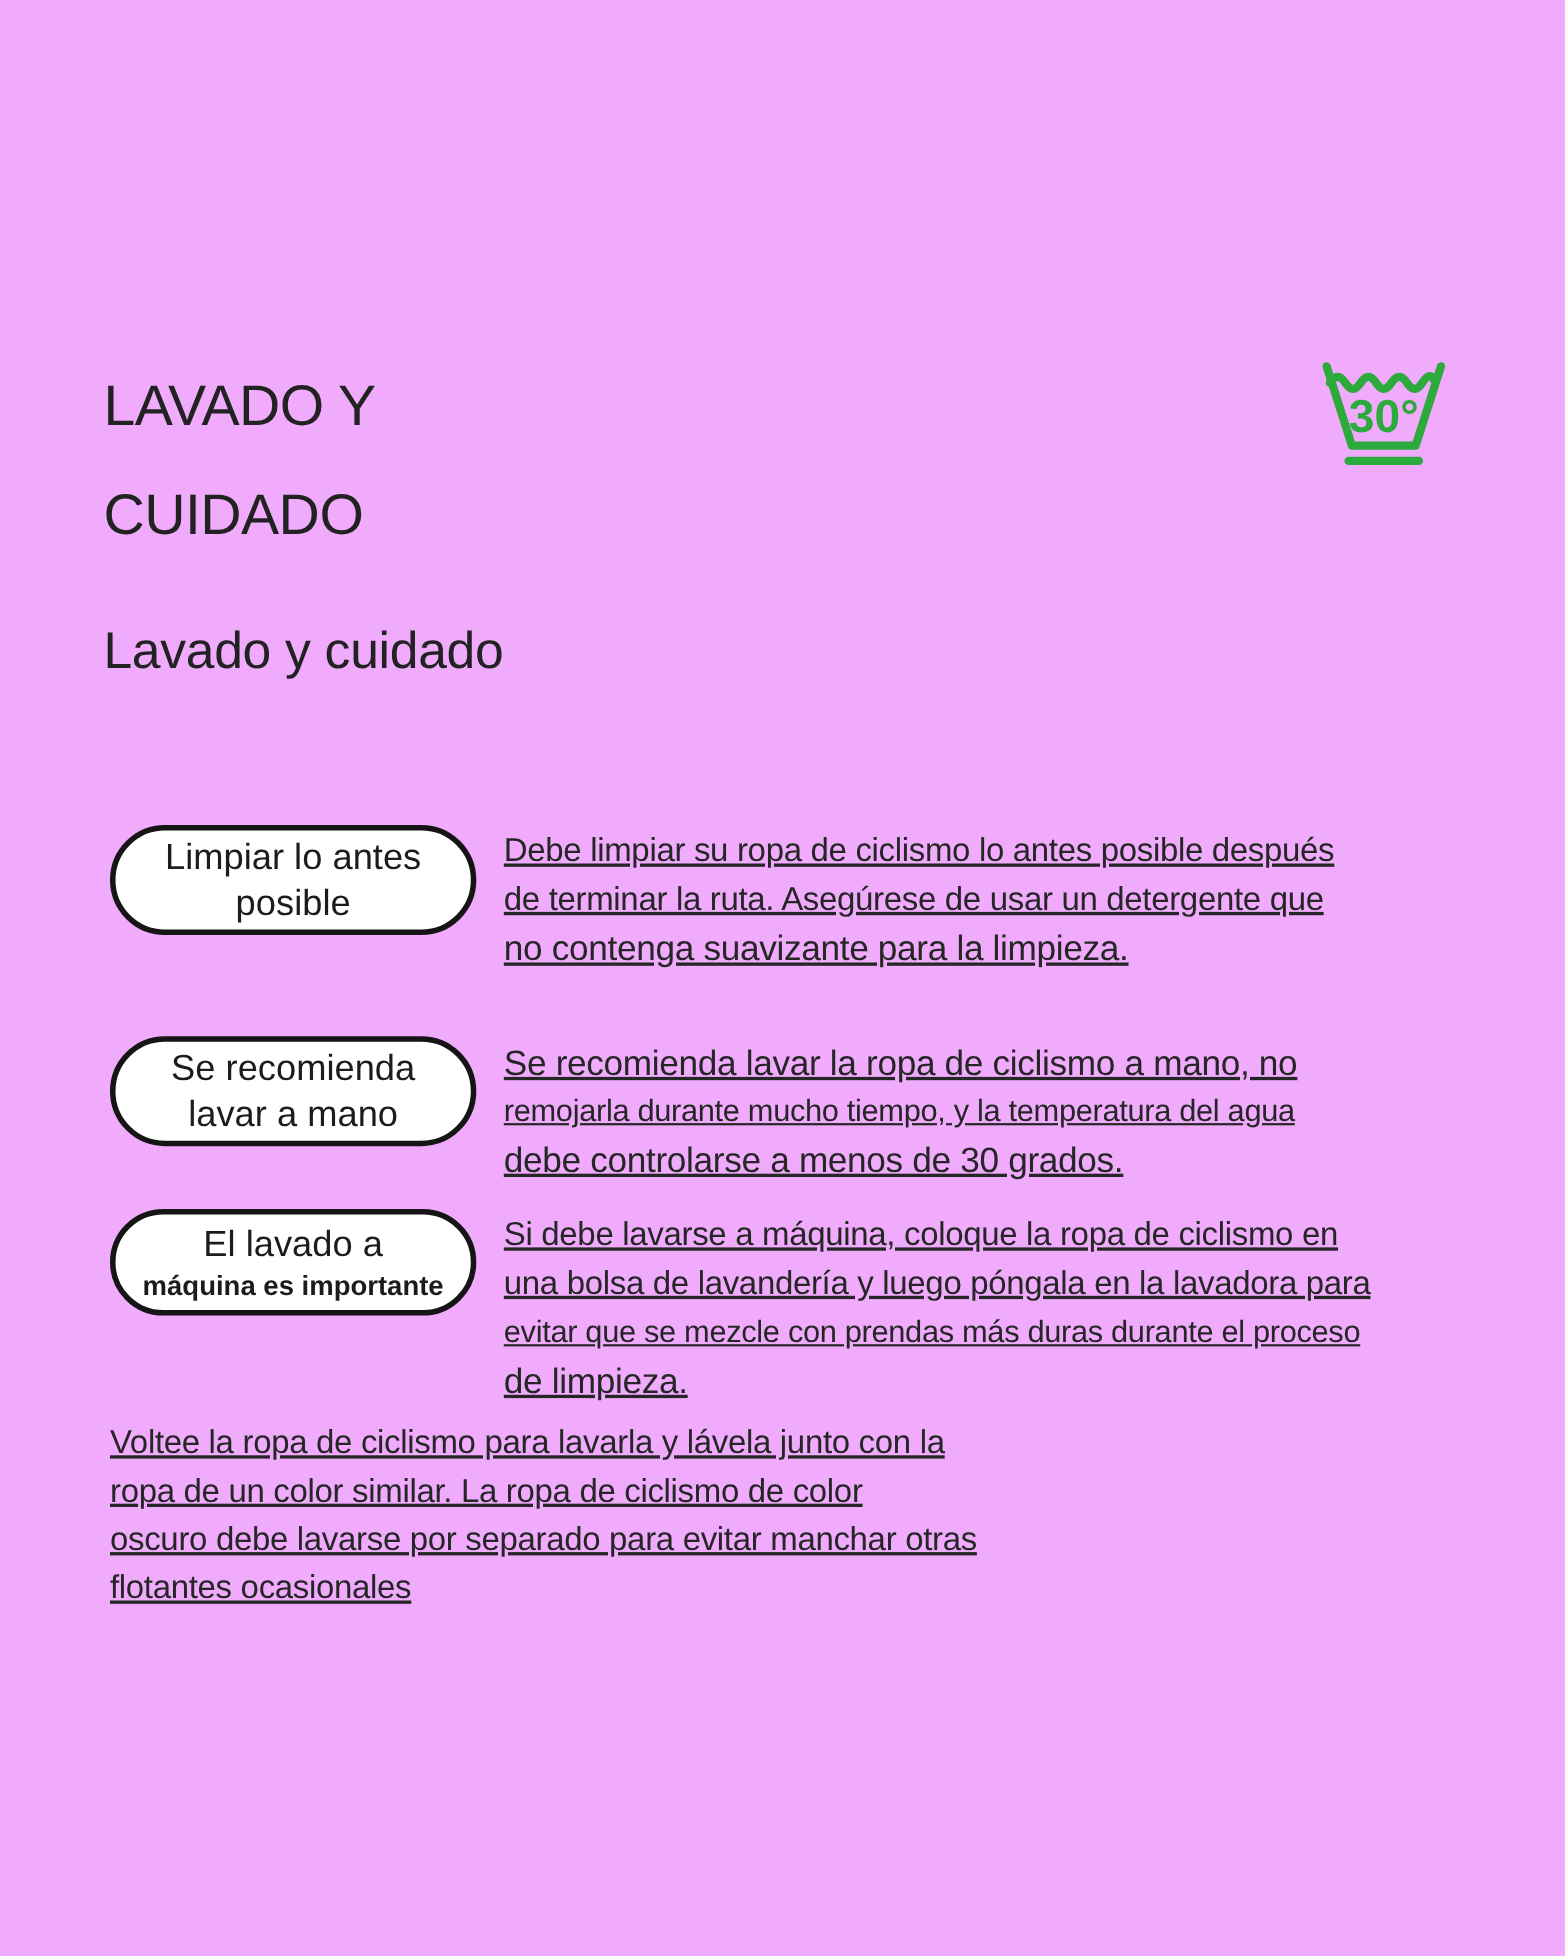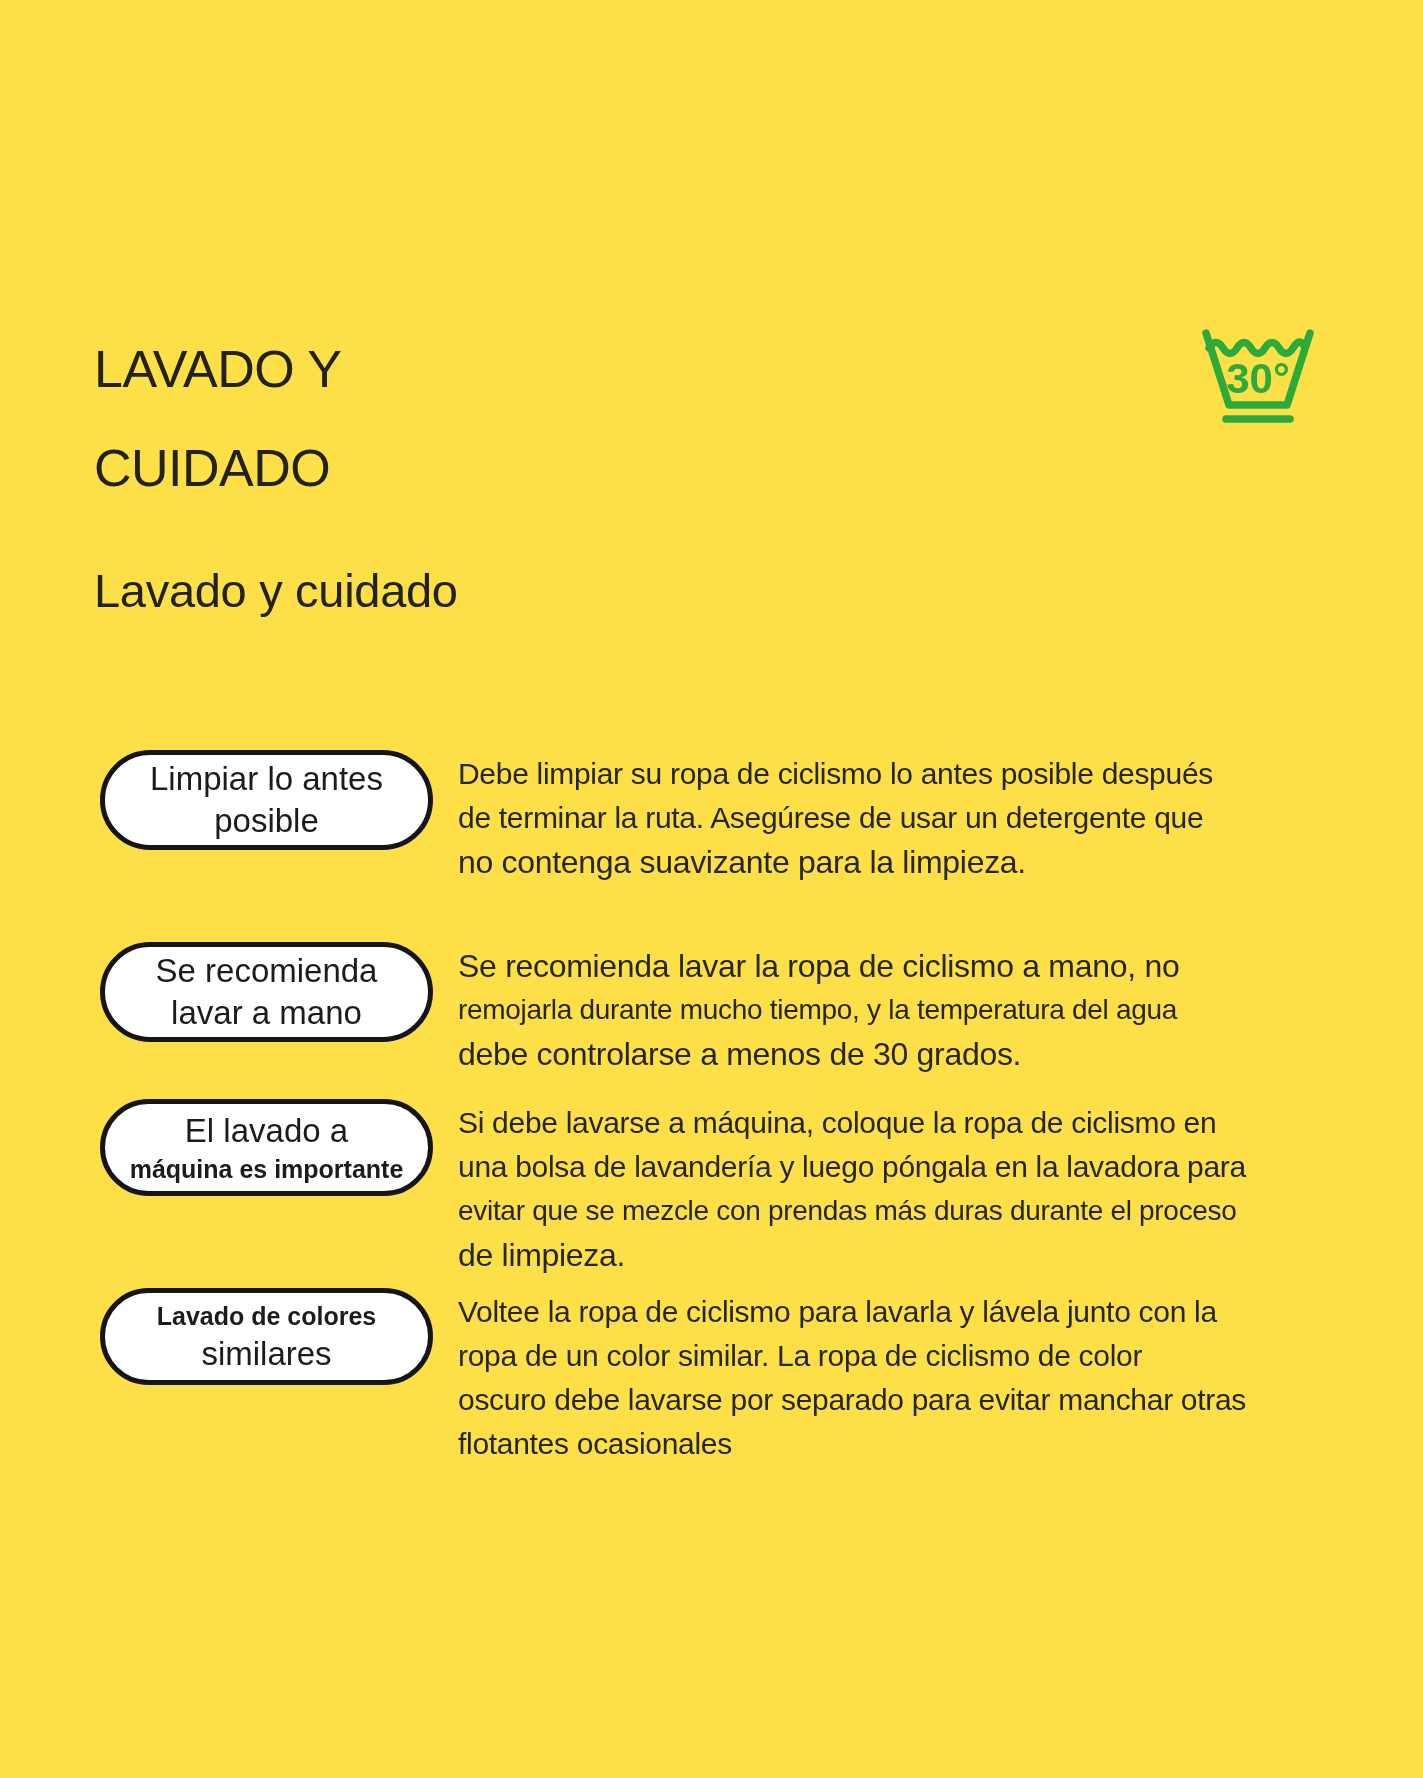--- a/index.html
+++ b/index.html
@@ -1,20 +1,20 @@
 <!DOCTYPE html>
 <html><head>
 <meta charset="utf-8">
 <style>
   html, body { margin: 0; padding: 0; background: #ffffff; }
   .canvas {
     position: relative;
     width: 1423px;
     height: 1778px;
-    background: #fde047;
+    background: #f0abfc;
     font-family: "Liberation Sans", sans-serif;
     color: #1f1f1f;
     overflow: hidden;
   }
 
   
   .title-block { position: absolute; left: 94px; top: 320px; }
   .title-line {
     font-size: 52px;
     line-height: 99px;
@@ -64,20 +64,21 @@
   .pill-line { font-size: 33px; line-height: 42px; color: #1c1c1c; white-space: nowrap; }
   .pill-line.sm { font-size: 25px; line-height: 34px; font-weight: bold; }
 
   .para { padding-top: 2px; }
   .pline {
     font-size: 30px;
     line-height: 44px;
     letter-spacing: -0.3px;
     color: #262626;
     white-space: nowrap;
+    text-decoration: underline;
   }
   .pline.lg { font-size: 32px; }
   .pline.sm { font-size: 28px; }
 </style>
 </head>
 <body>
 
 <div class="canvas">
 
   <div class="title-block">
@@ -129,24 +130,20 @@
       </div>
       <div class="para">
         <div class="pline">Si debe lavarse a máquina, coloque la ropa de ciclismo en</div>
         <div class="pline">una bolsa de lavandería y luego póngala en la lavadora para</div>
         <div class="pline sm">evitar que se mezcle con prendas más duras durante el proceso</div>
         <div class="pline lg">de limpieza.</div>
       </div>
     </div>
 
     <div class="row row-4">
-      <div class="pill">
-        <div class="pill-line sm">Lavado de colores</div>
-        <div class="pill-line">similares</div>
-      </div>
       <div class="para">
         <div class="pline">Voltee la ropa de ciclismo para lavarla y lávela junto con la</div>
         <div class="pline">ropa de un color similar. La ropa de ciclismo de color</div>
         <div class="pline">oscuro debe lavarse por separado para evitar manchar otras</div>
         <div class="pline">flotantes ocasionales</div>
       </div>
     </div>
 
   </div>
 </div>

